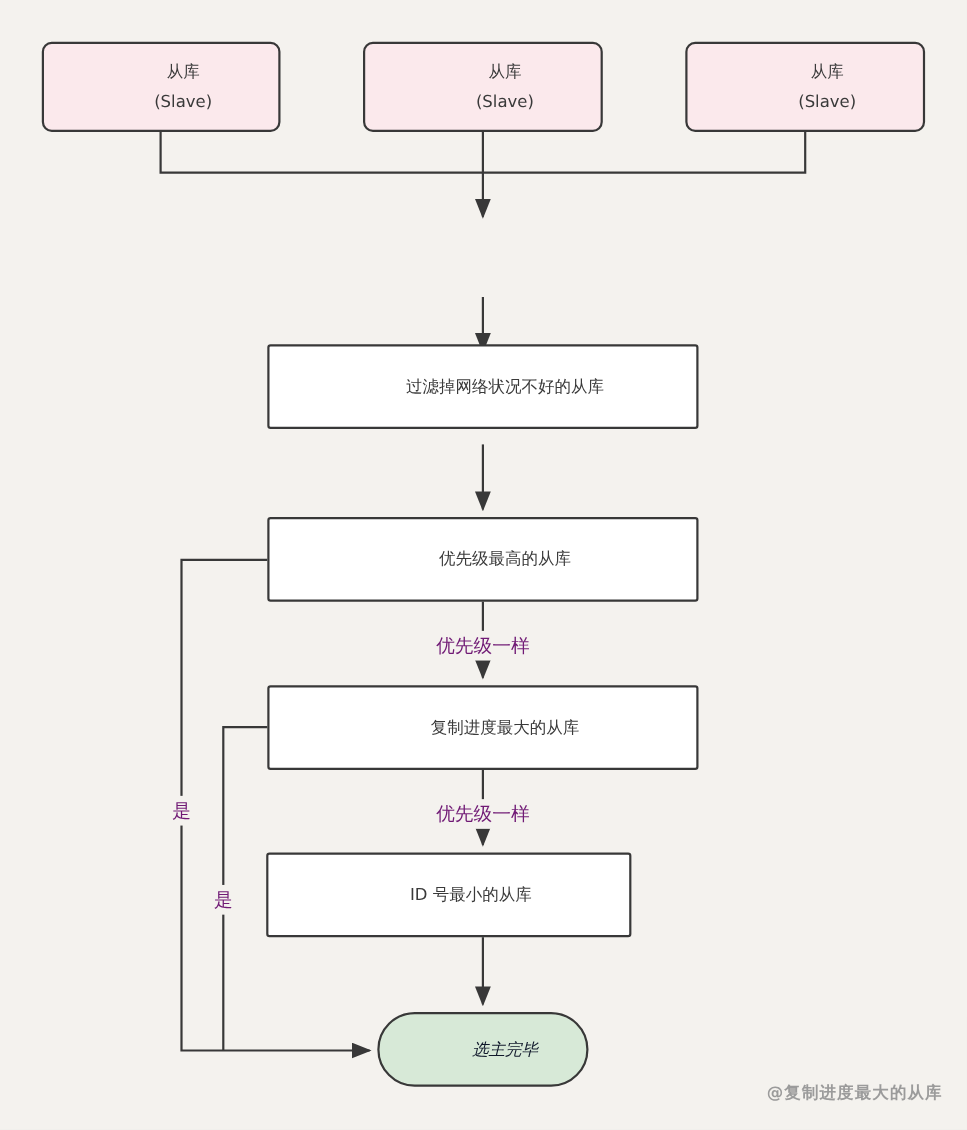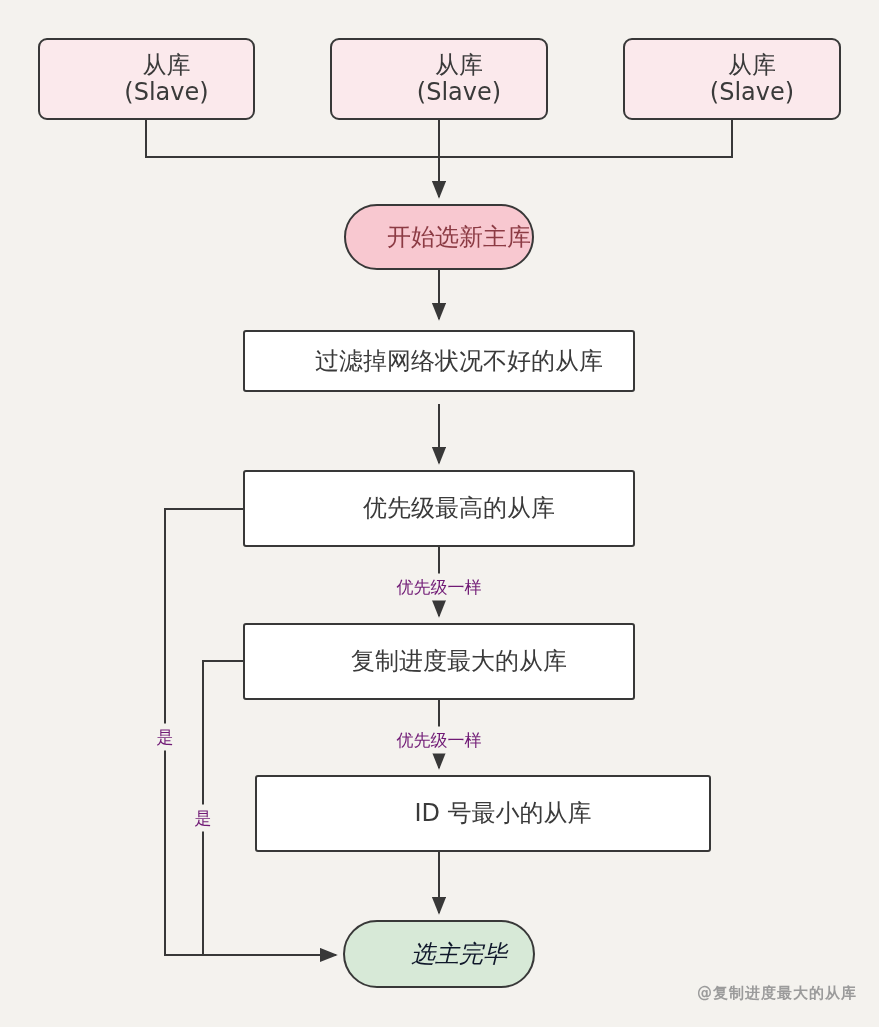--- a/index.html
+++ b/index.html
@@ -22,21 +22,21 @@
   .node{
     position:absolute;
     box-sizing:border-box;
     display:flex;
     flex-direction:column;
     align-items:center;
     justify-content:center;
     text-align:left;
     border:2px solid #383838;
     color:#3a3a3a;
-    font-size:24px;
+    font-size:15px;
     line-height:27px;
     padding-left:40px;
   }
   .slave{
     background:#fbe9ec;
     border-radius:9px;
   }
   .process{
     background:#ffffff;
     border-radius:3px;
@@ -105,37 +105,34 @@
   <div class="node slave" style="left:330px;top:38px;width:218px;height:82px">
     <div>从库</div>
     <div>(Slave)</div>
   </div>
 
   <div class="node slave" style="left:623px;top:38px;width:218px;height:82px">
     <div>从库</div>
     <div>(Slave)</div>
   </div>
 
-  <div class="node pill pill-start" style="left:344px;top:204px;width:190px;height:66px">
-    <div>开始选新主库</div>
-  </div>
 
-  <div class="node process" style="left:243px;top:330px;width:392px;height:62px">
+  <div class="node process" style="left:243px;top:313px;width:392px;height:77px">
     <div>过滤掉网络状况不好的从库</div>
   </div>
 
   <div class="node process" style="left:243px;top:470px;width:392px;height:77px">
     <div>优先级最高的从库</div>
   </div>
 
   <div class="node process" style="left:243px;top:623px;width:392px;height:77px">
     <div>复制进度最大的从库</div>
   </div>
 
-  <div class="node process" style="left:255px;top:775px;width:456px;height:77px">
+  <div class="node process" style="left:242px;top:775px;width:332px;height:77px">
     <div>ID 号最小的从库</div>
   </div>
 
   <div class="node pill pill-end" style="left:343px;top:920px;width:192px;height:68px">
     <div>选主完毕</div>
   </div>
 
   <div class="edge-label" style="left:439px;top:587px">优先级一样</div>
 
   <div class="edge-label" style="left:439px;top:740px">优先级一样</div>

